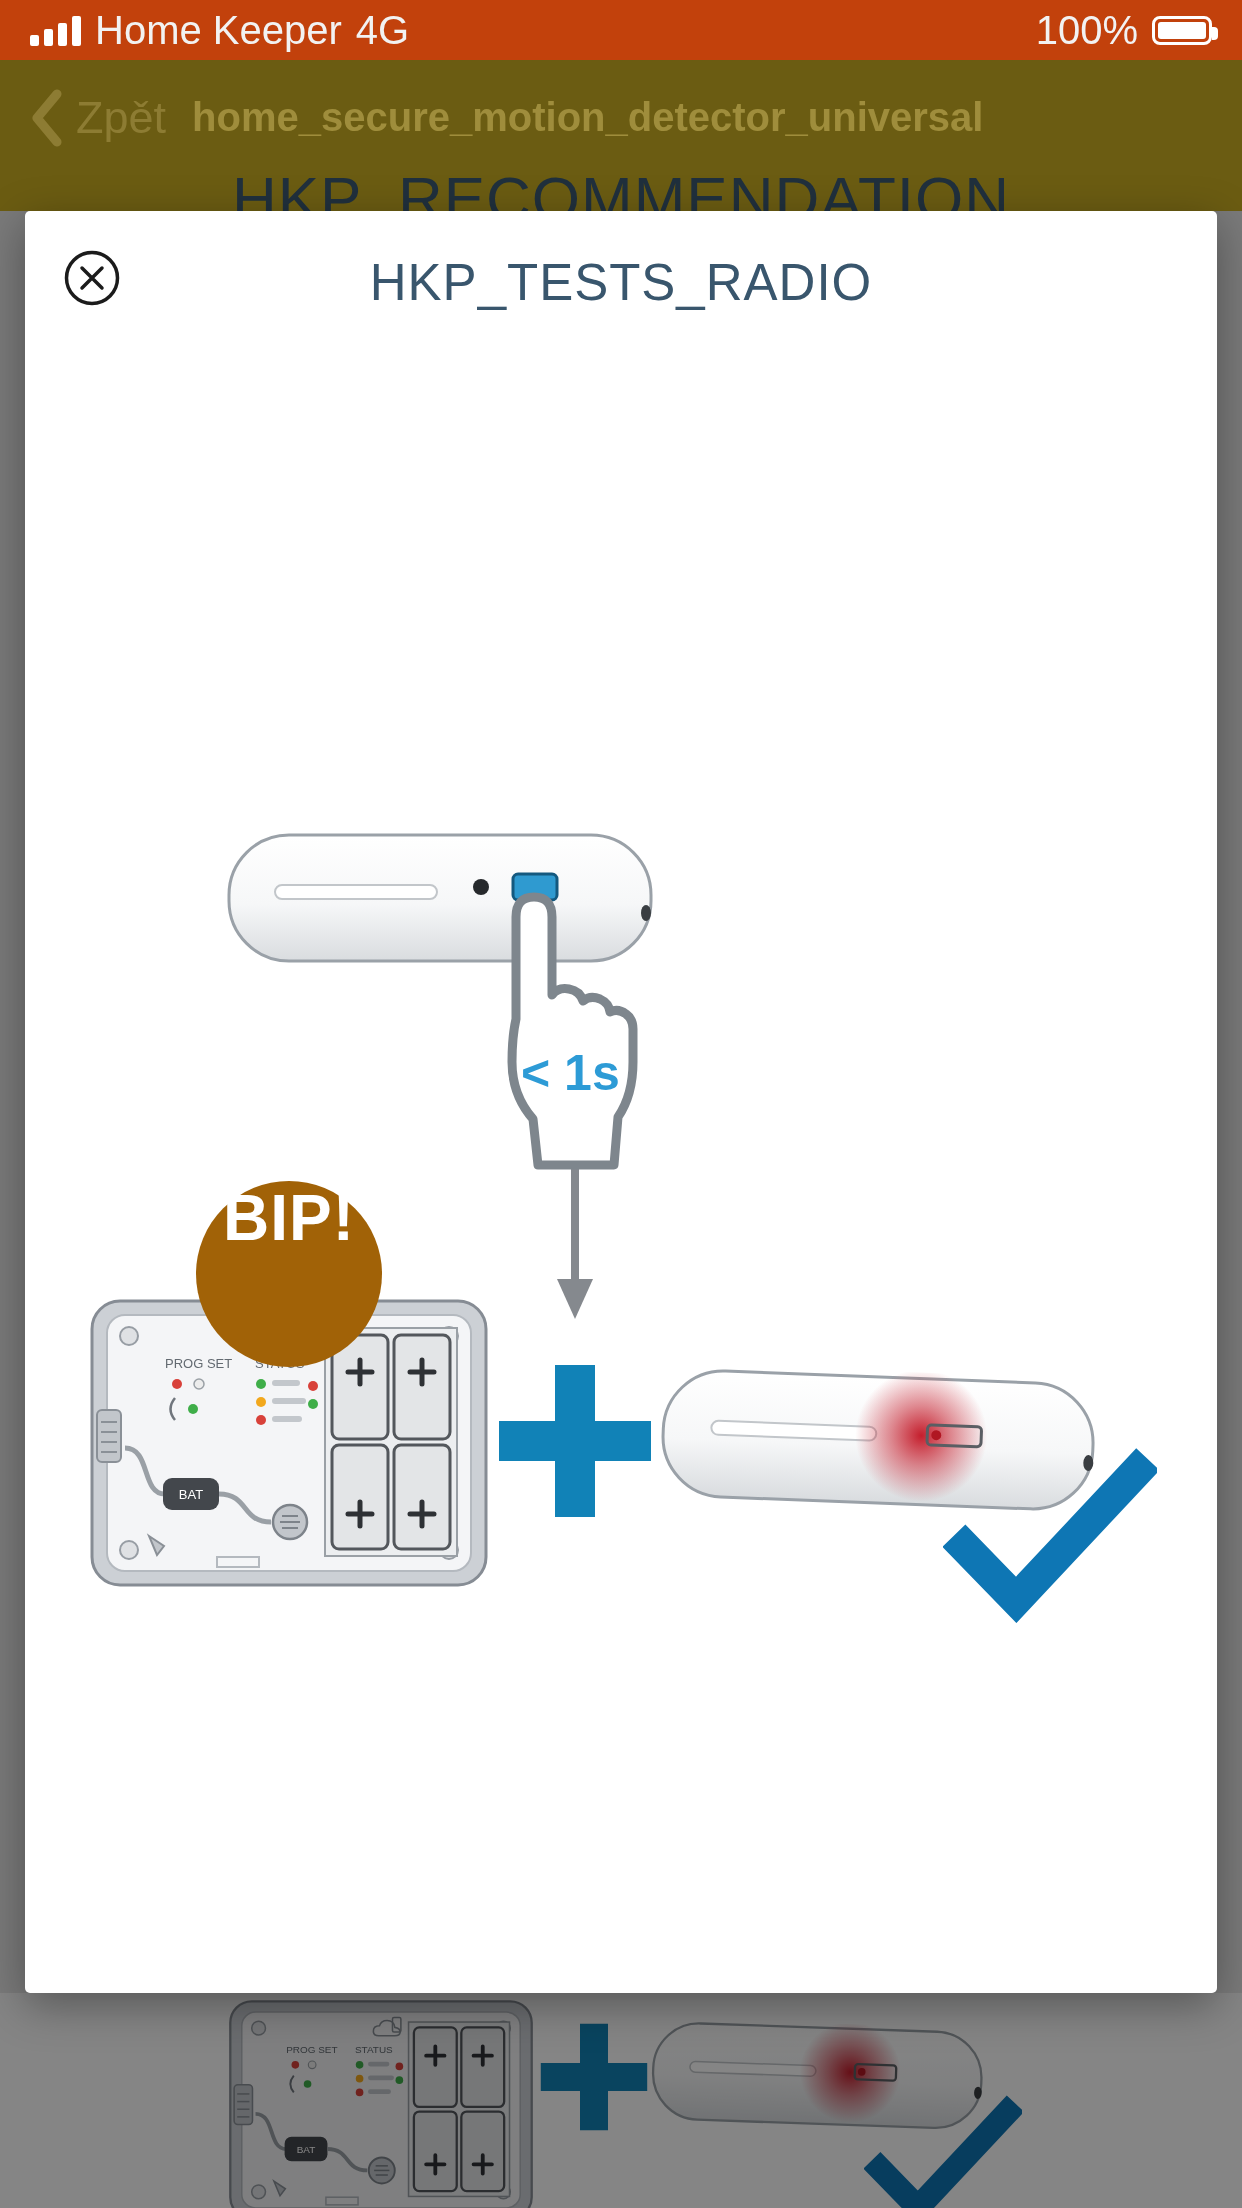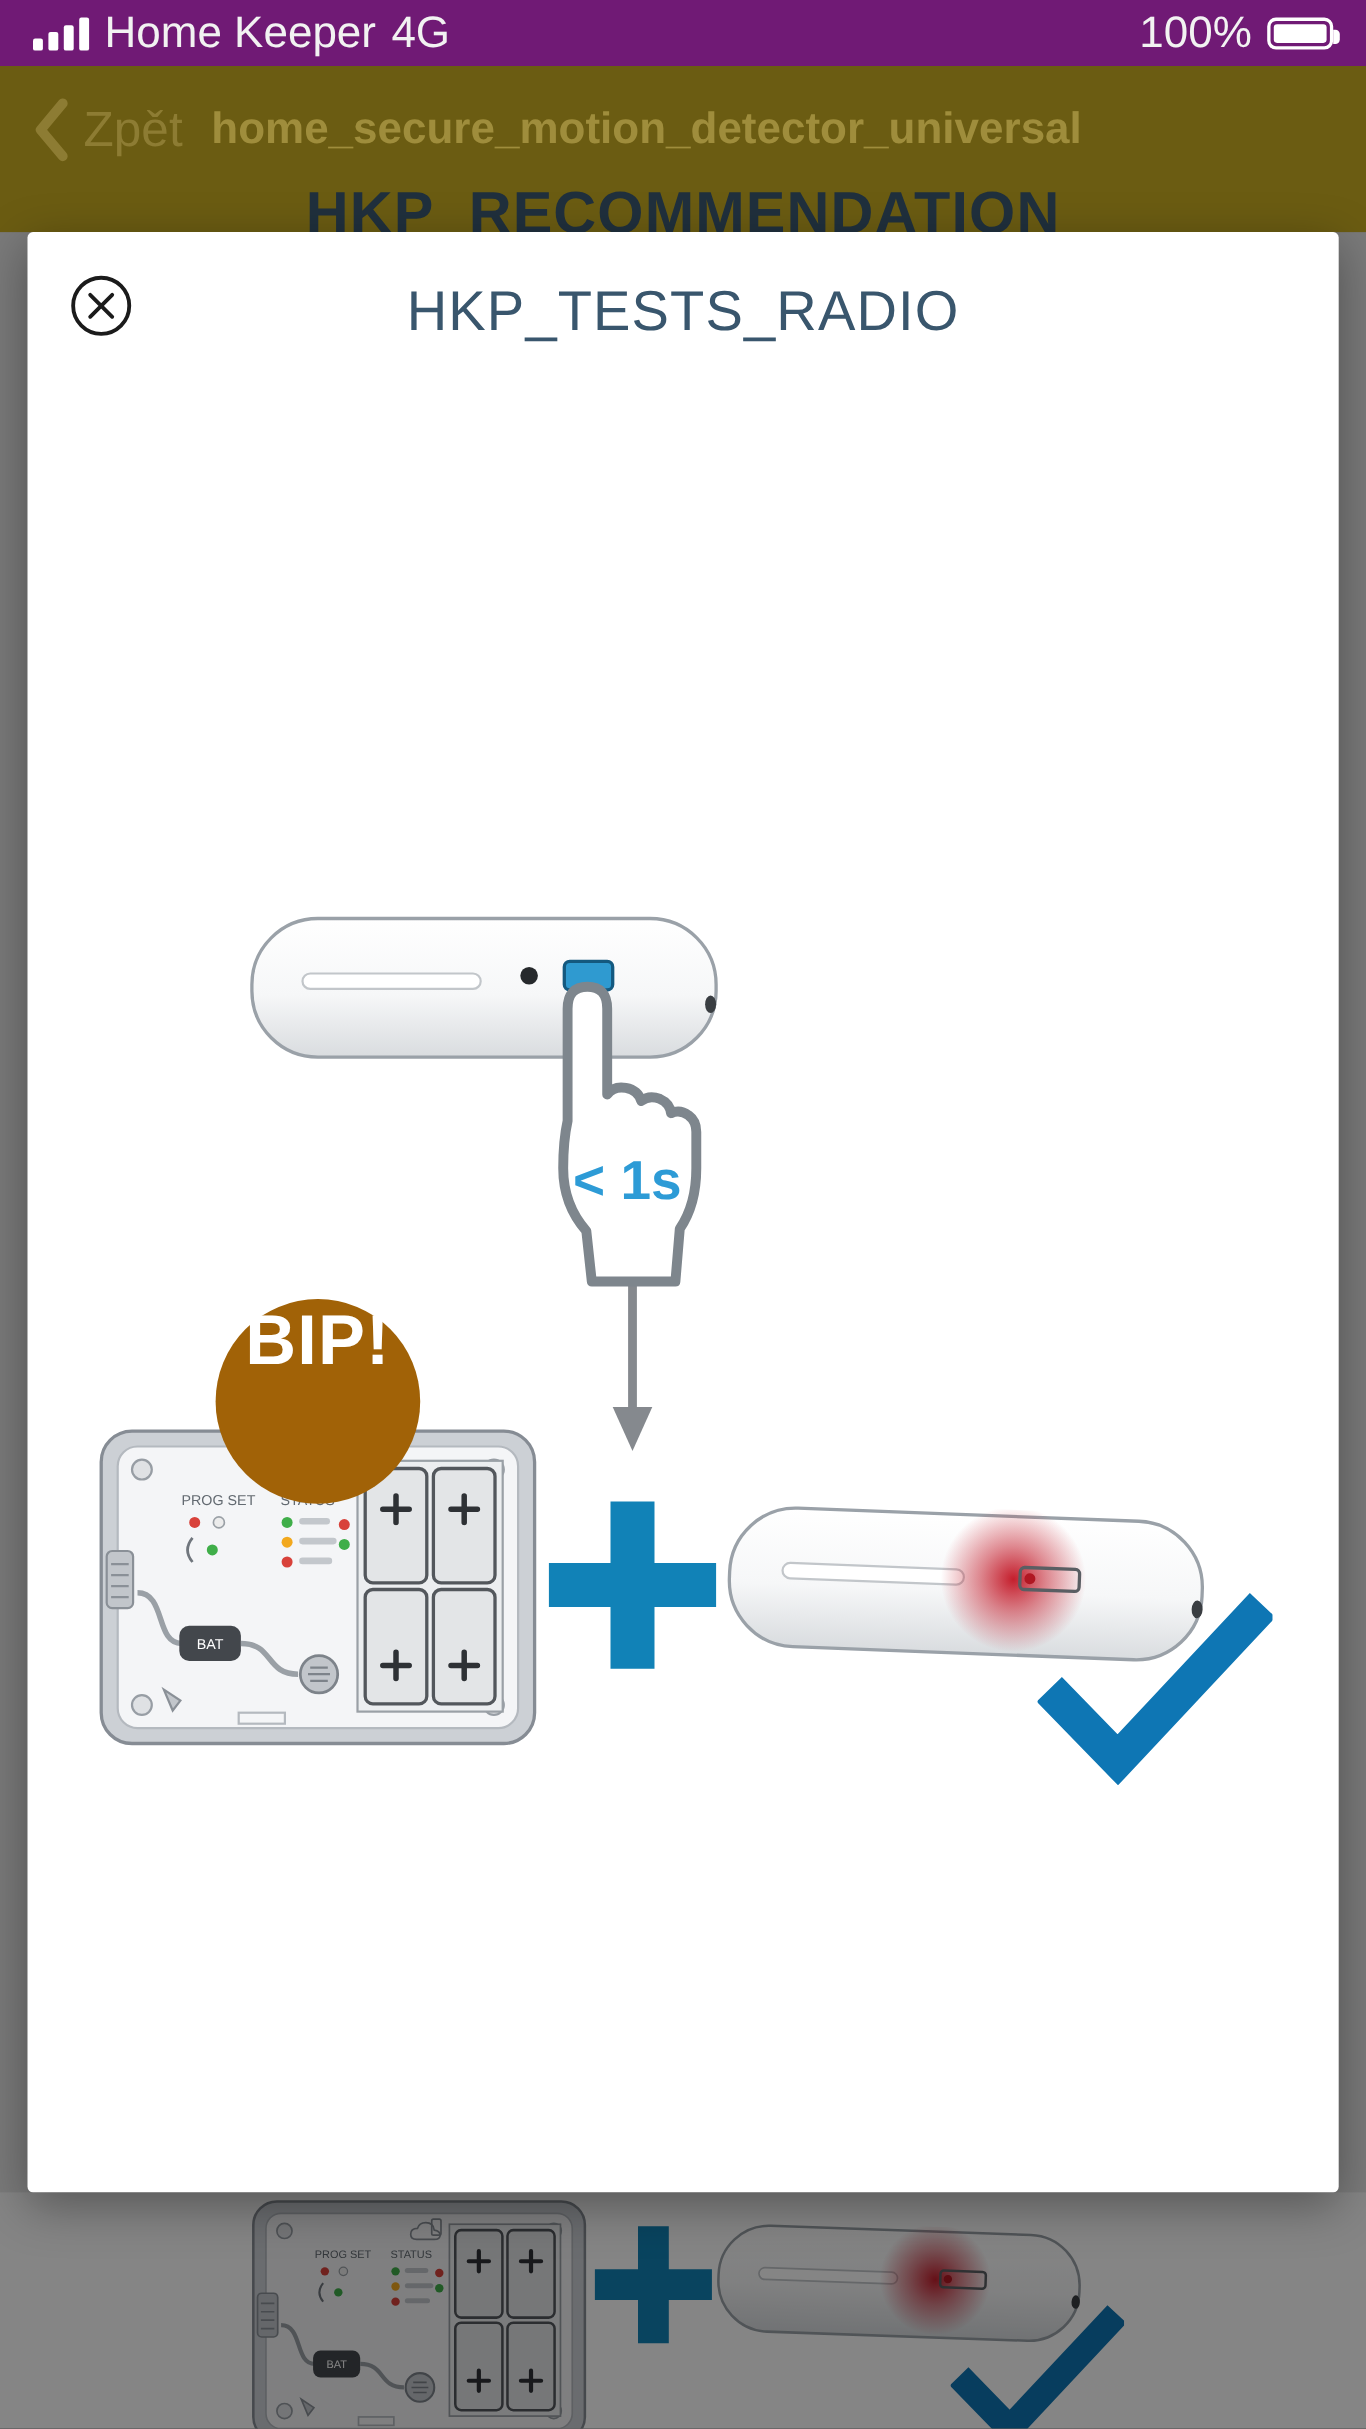--- a/index.html
+++ b/index.html
@@ -6,21 +6,21 @@
   html,body { background:#111; }
   .screen {
     position:relative; width:1242px; height:2208px; overflow:hidden;
     background:#7a7a7a; font-family:"Liberation Sans", sans-serif;
   }
   .abs { position:absolute; }
 
   
   .statusbar {
     position:absolute; top:0; left:0; width:1242px; height:60px;
-    background:#701a75; color:#f2f2f2; z-index:6;
+    background:#c2410c; color:#f2f2f2; z-index:6;
     display:flex; align-items:center; padding:0 30px; font-size:40px;
   }
   .sb-left { display:flex; align-items:center; gap:14px; }
   .signal { display:flex; align-items:flex-end; gap:5px; height:32px; }
   .signal span { width:9px; background:#fff; border-radius:2px; display:block; }
   .sb-time {
     position:absolute; left:0; right:0; text-align:center;
     font-weight:700; font-size:41px; pointer-events:none;
   }
   .sb-right { margin-left:auto; display:flex; align-items:center; gap:14px; z-index:1; }
@@ -37,21 +37,21 @@
   .back-btn { display:flex; align-items:center; gap:14px; cursor:pointer; }
   .back-label { color:#8d7c33; font-size:45px; }
   .nav-title {
     margin-left:26px; color:#9f8d3c; font-size:40px; font-weight:700;
     white-space:nowrap; overflow:hidden;
   }
 
   
   .bg-page-title {
     position:absolute; top:163px; left:0; width:1242px; text-align:center;
-    color:#20303d; font-size:54px; font-weight:700; z-index:3; letter-spacing:1px;
+    color:#20303d; font-size:62px; font-weight:400; z-index:3; letter-spacing:1px;
   }
 
   
   .modal {
     position:absolute; left:25px; top:211px; width:1192px; height:1782px;
     background:#ffffff; border-radius:5px; z-index:10;
     box-shadow:0 12px 44px rgba(0,0,0,0.35);
   }
   .modal-close { left:38px; top:38px; width:58px; height:58px; cursor:pointer; }
   .modal-title {

